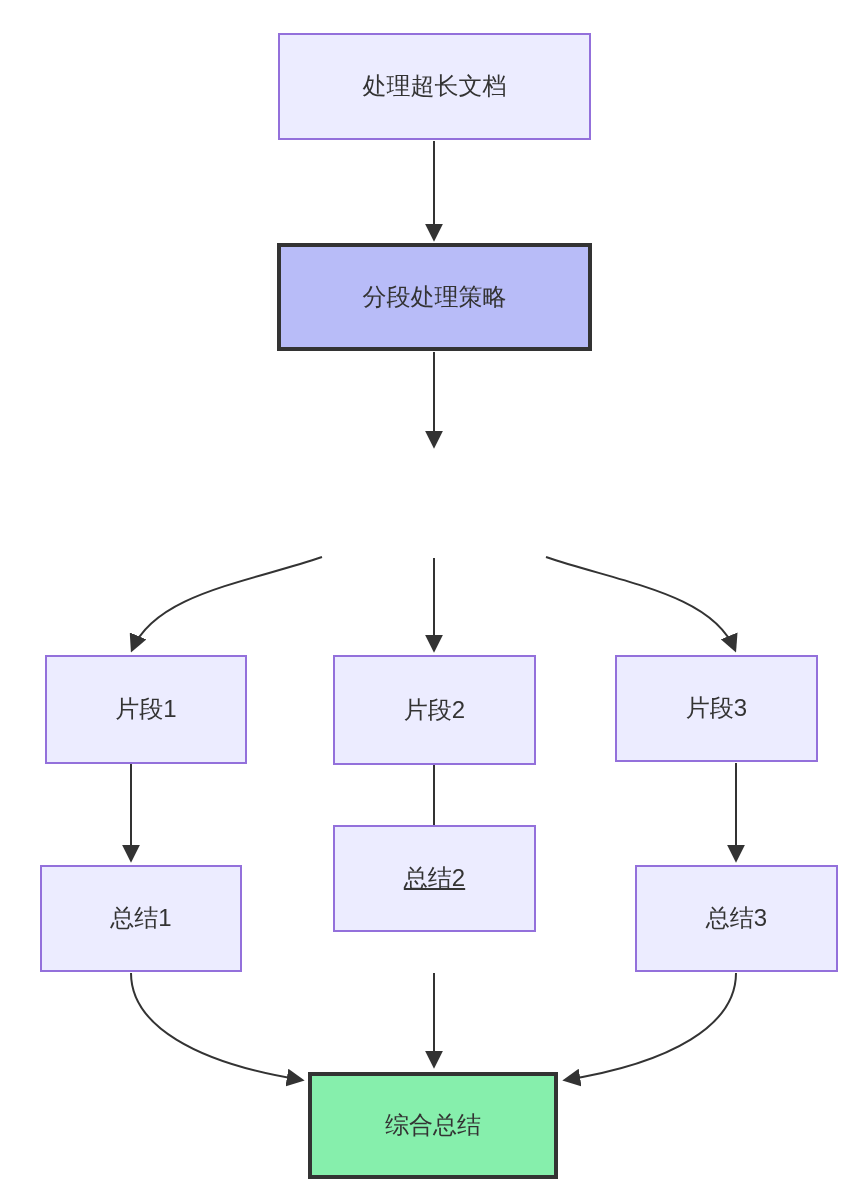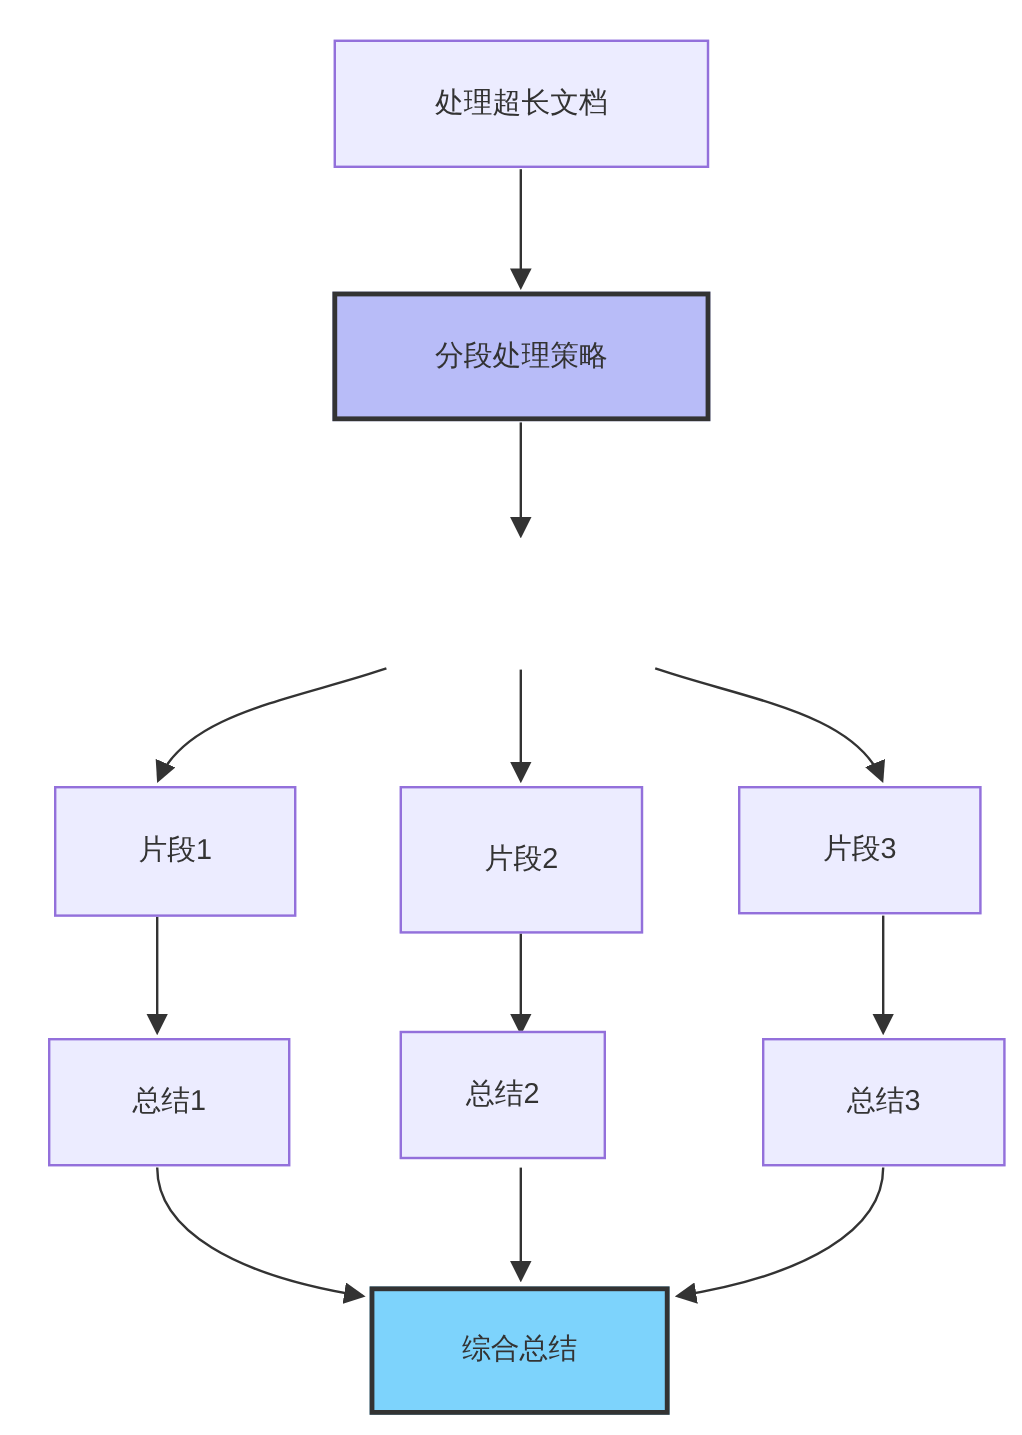--- a/index.html
+++ b/index.html
@@ -36,21 +36,21 @@
   }
   .node--default {
     background: #ECECFF;
     border: 2px solid #9370DB;
   }
   .node--strategy {
     background: #B8BCF8;
     border: 4px solid #333333;
   }
   .node--result {
-    background: #7dd3fc;
+    background: #86efac;
     border: 4px solid #333333;
   }
 </style>
 </head>
 <body>
 
 <div class="canvas">
 
   <svg class="edges-layer" width="852" height="1196" viewBox="0 0 852 1196" xmlns="http://www.w3.org/2000/svg">
     <defs>
@@ -79,33 +79,33 @@
 
   <div class="node node--strategy" style="left:277px; top:243px; width:315px; height:108px;">
     <span>分段处理策略</span>
   </div>
 
 
   <div class="node node--default" style="left:30px; top:655px; width:202px; height:109px;margin-left:15px;">
     <span>片段1</span>
   </div>
 
-  <div class="node node--default" style="left:333px; top:655px; width:203px; height:123px;">
+  <div class="node node--default" style="left:333px; top:655px; width:203px; height:110px;">
     <span>片段2</span>
   </div>
 
   <div class="node node--default" style="left:615px; top:655px; width:203px; height:107px;">
     <span>片段3</span>
   </div>
 
   <div class="node node--default" style="left:40px; top:865px; width:202px; height:107px;">
     <span>总结1</span>
   </div>
 
-  <div class="node node--default" style="left:333px; top:859px; width:172px; height:107px;">
+  <div class="node node--default" style="left:333px; top:825px; width:203px; height:107px;text-decoration:underline;">
     <span>总结2</span>
   </div>
 
   <div class="node node--default" style="left:635px; top:865px; width:203px; height:107px;">
     <span>总结3</span>
   </div>
 
   <div class="node node--result" style="left:308px; top:1072px; width:250px; height:107px;">
     <span>综合总结</span>
   </div>

